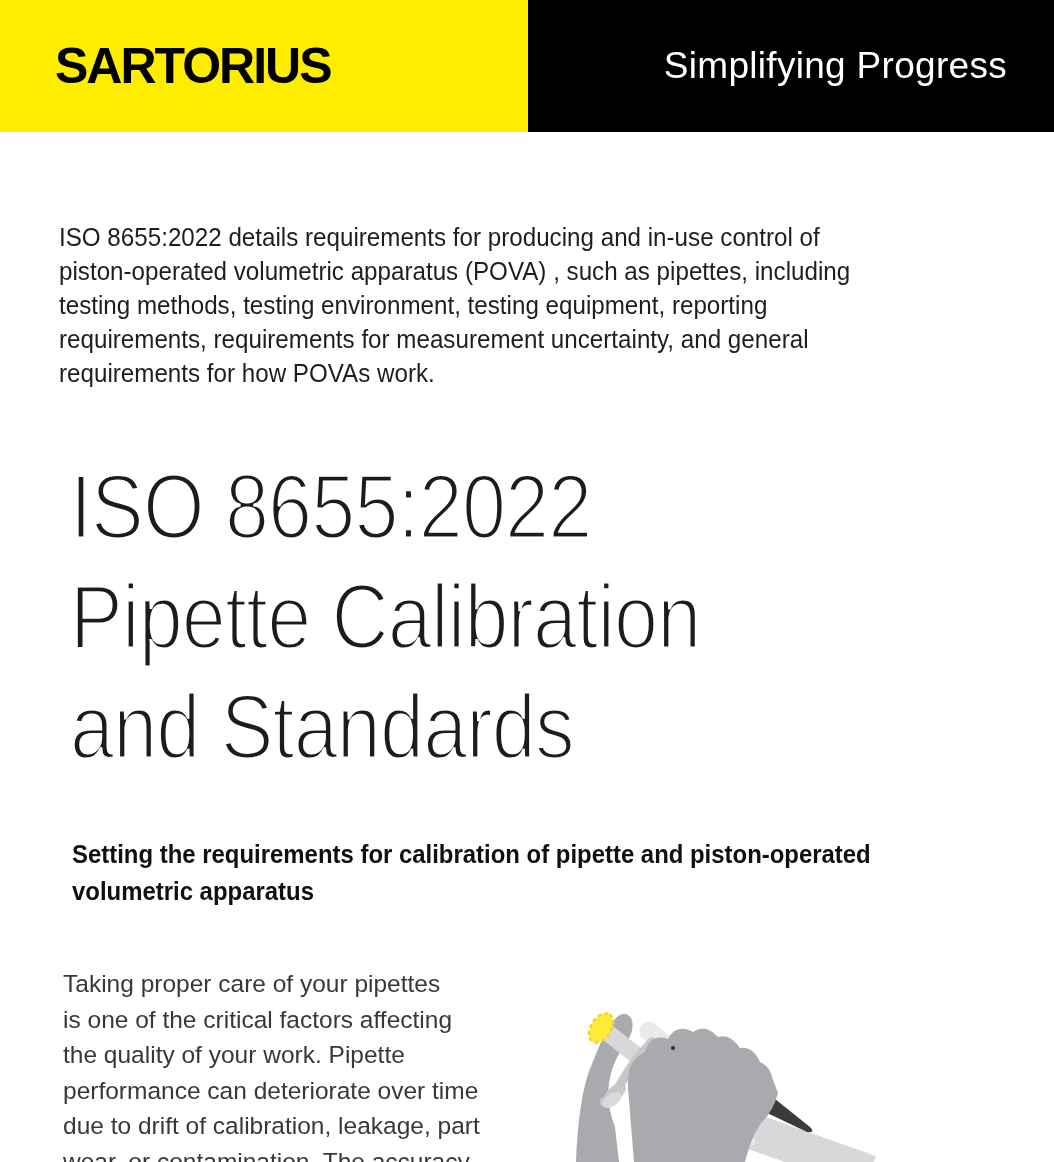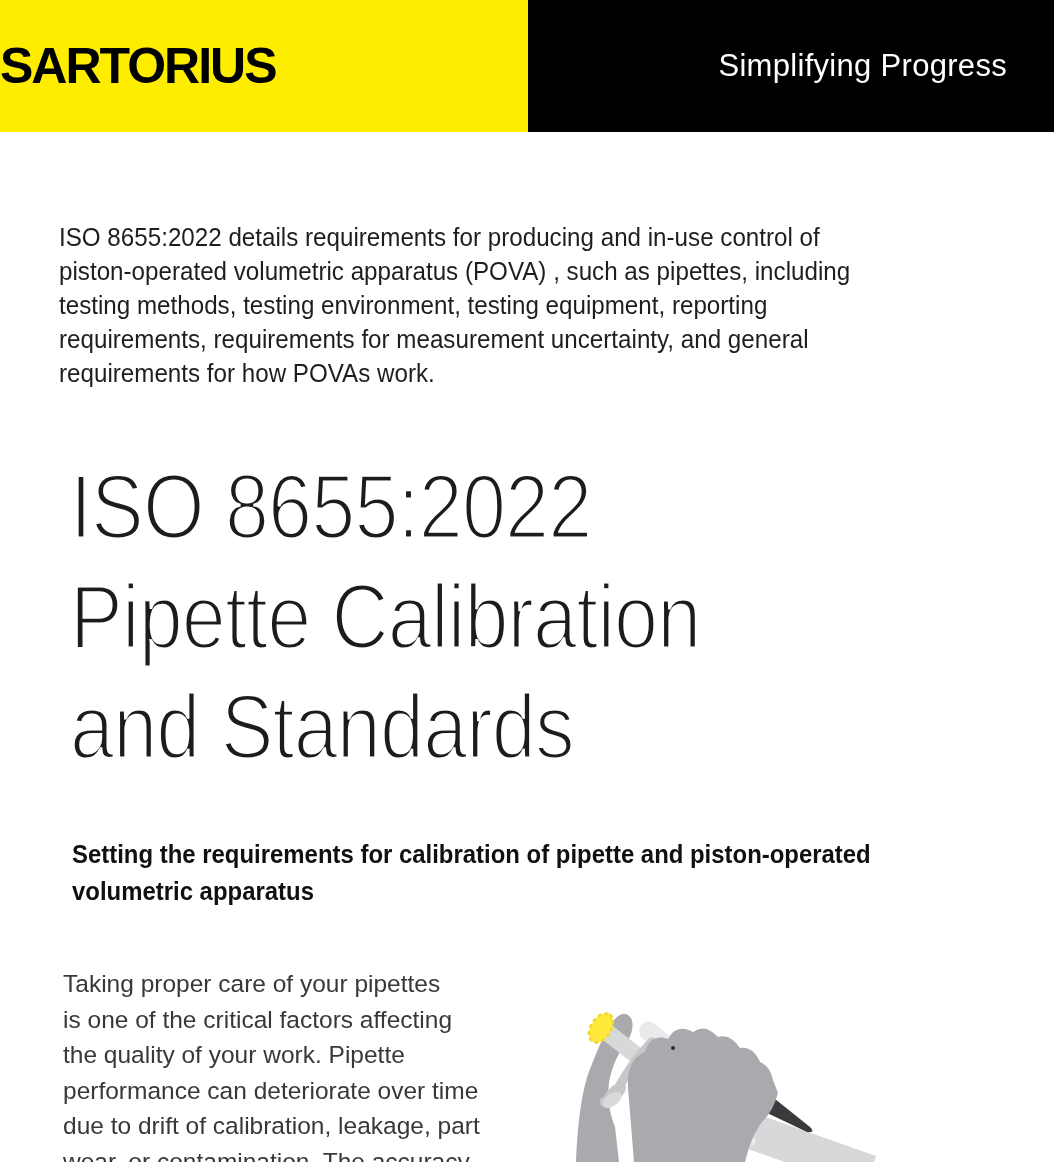--- a/index.html
+++ b/index.html
@@ -8,32 +8,32 @@
     position:relative;
     overflow:hidden;
     background:#ffffff;
     font-family:"Liberation Sans", sans-serif;
     color:#1e1e1e;
   }
   
   .topbar { display:flex; height:132px; width:1054px; }
   .topbar-yellow {
     width:528px; background:#FFED00;
-    display:flex; align-items:center; 
+    display:flex; align-items:center; padding-left:55px;
   }
   .logo {
     font-size:50px; font-weight:700; letter-spacing:-2px;
     color:#000; white-space:nowrap;
   }
   .topbar-black {
     flex:1; background:#000;
     display:flex; align-items:center; justify-content:flex-end;
     padding-right:47px;
   }
-  .tagline { color:#fff; font-size:31px; letter-spacing:.3px; white-space:nowrap; }
+  .tagline { color:#fff; font-size:37px; letter-spacing:.3px; white-space:nowrap; }
 
   
   .abs { position:absolute; white-space:pre-line; }
   .intro {
     left:59px; top:220px; width:1000px;
     font-size:26px; line-height:34px; color:#1e1e1e;
     transform:scaleX(.93); transform-origin:left top;
   }
   .title {
     left:70px; top:452px; width:1060px;

